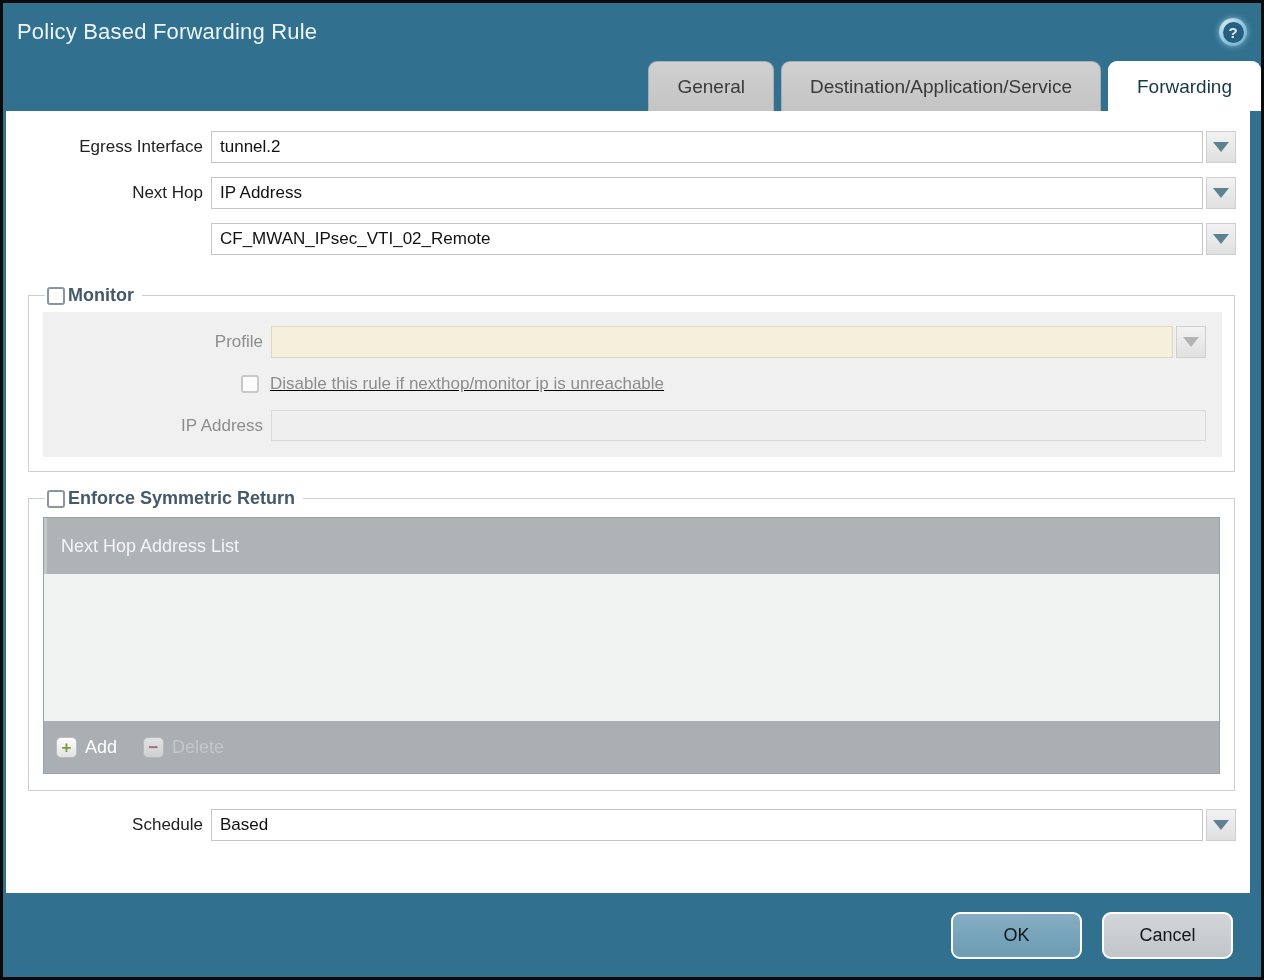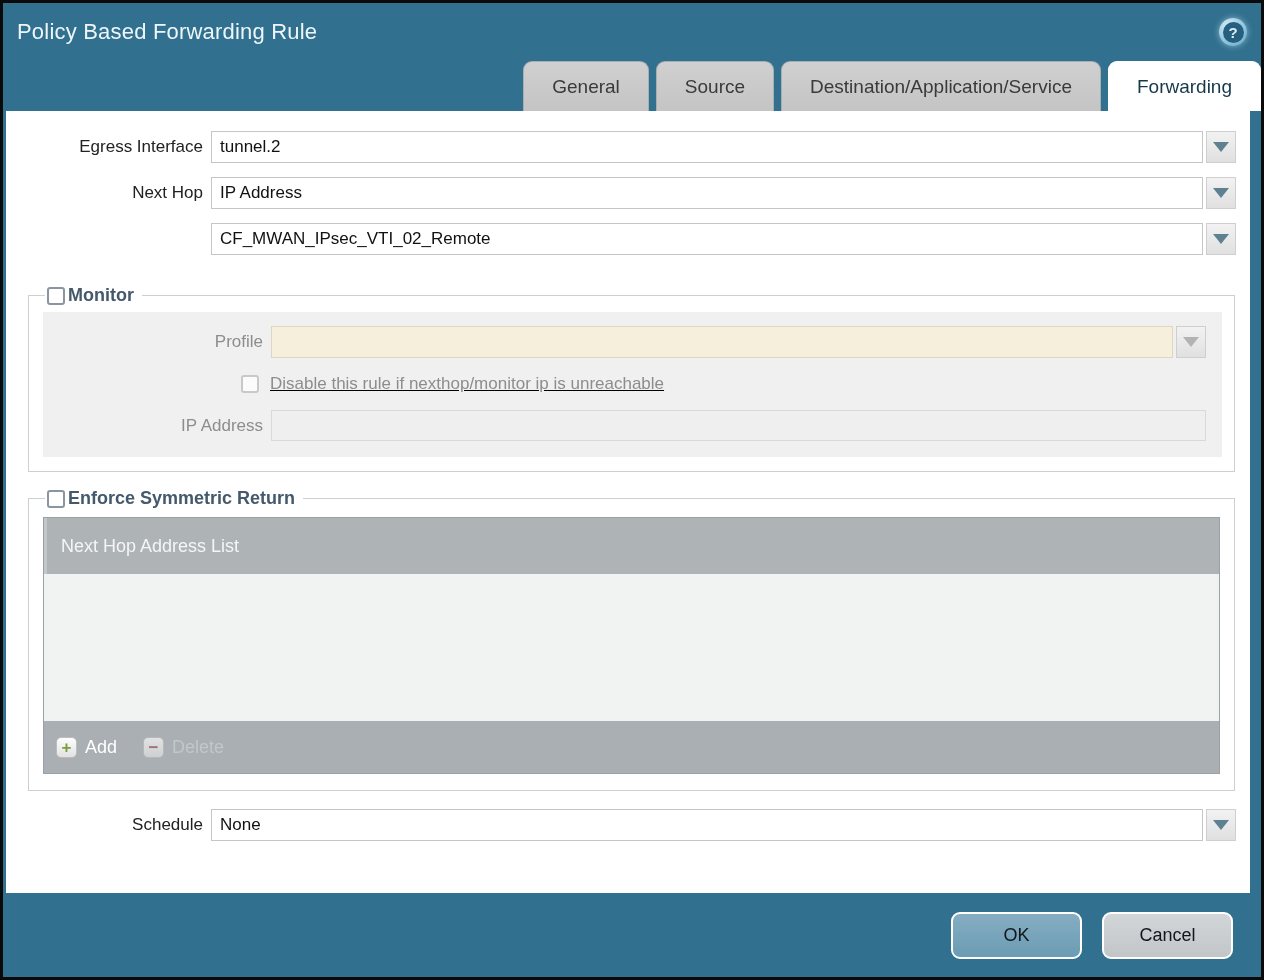--- a/index.html
+++ b/index.html
@@ -250,21 +250,20 @@
 
   <div class="titlebar">
     <span class="title">Policy Based Forwarding Rule</span>
     <span class="help">
       <span class="help-inner">?</span>
     </span>
   </div>
 
   <div class="tabs">
     <div class="tab">General</div>
-    <div class="tab">Source</div>
     <div class="tab">Destination/Application/Service</div>
     <div class="tab active">Forwarding</div>
   </div>
 
   <div class="content">
 
 
     <div class="form-row">
       <label class="flabel">Egress Interface</label>
       <div class="combo">
@@ -347,21 +346,21 @@
             <span class="chip">−</span>
             <span>Delete</span>
           </button>
         </div>
       </div>
     </fieldset>
 
     <div class="form-row schedule-row">
       <label class="flabel">Schedule</label>
       <div class="combo">
-        <div class="combo-value">None</div>
+        <div class="combo-value">Based</div>
         <div class="combo-btn">
           <span class="arrow"></span>
         </div>
       </div>
     </div>
 
   </div>
 
   <div class="footerbar">
     <button class="btn ok">OK</button>

